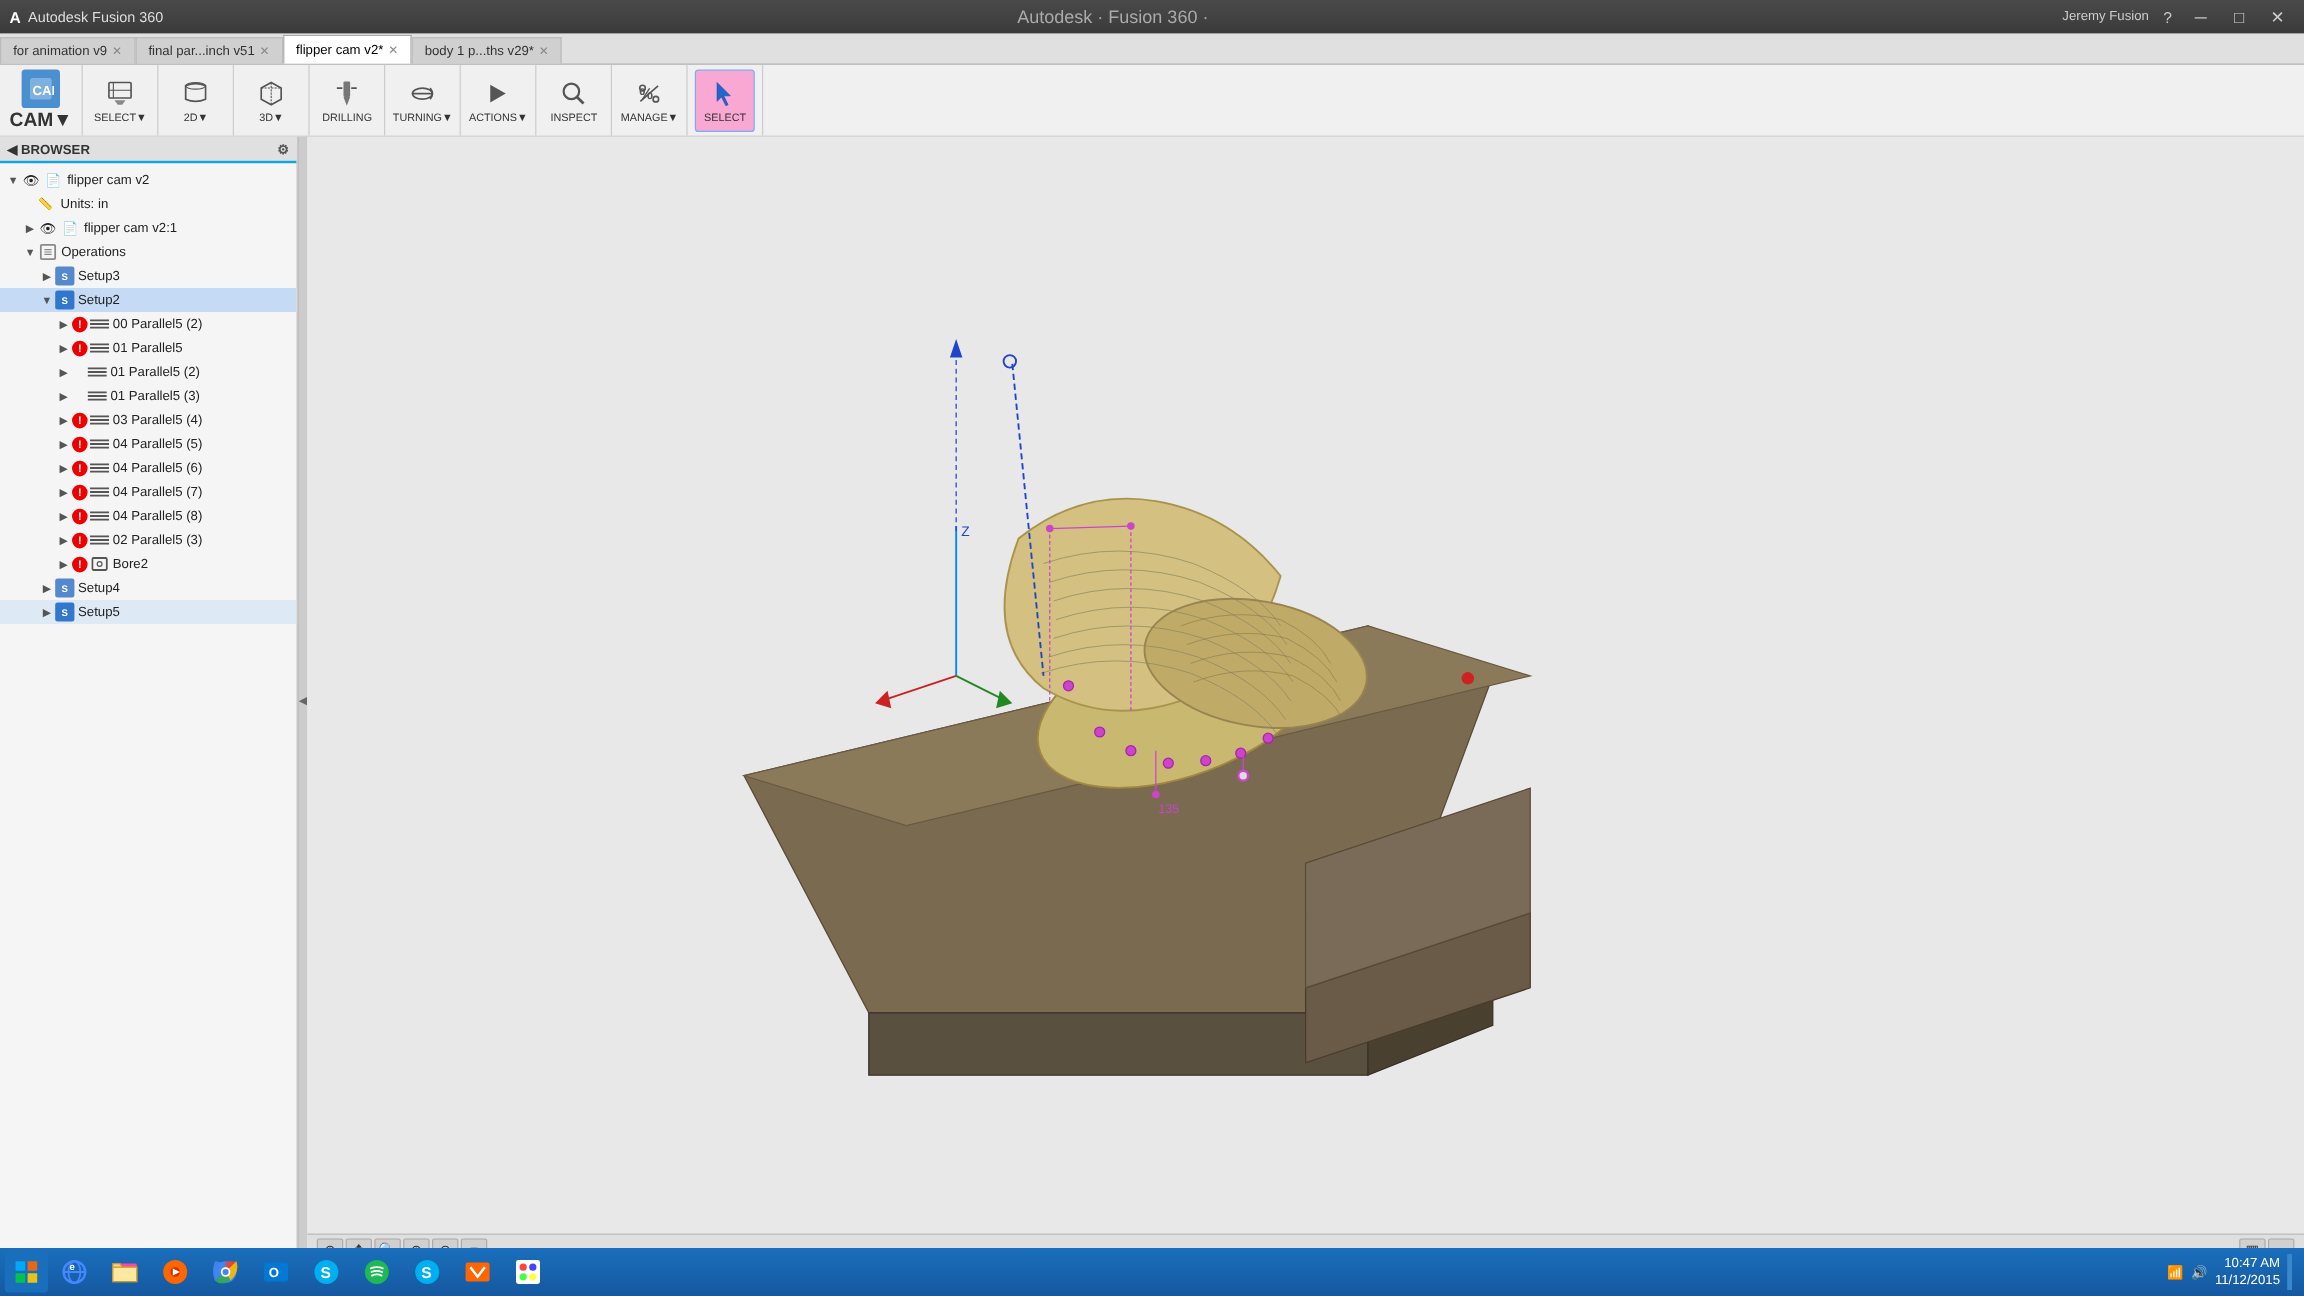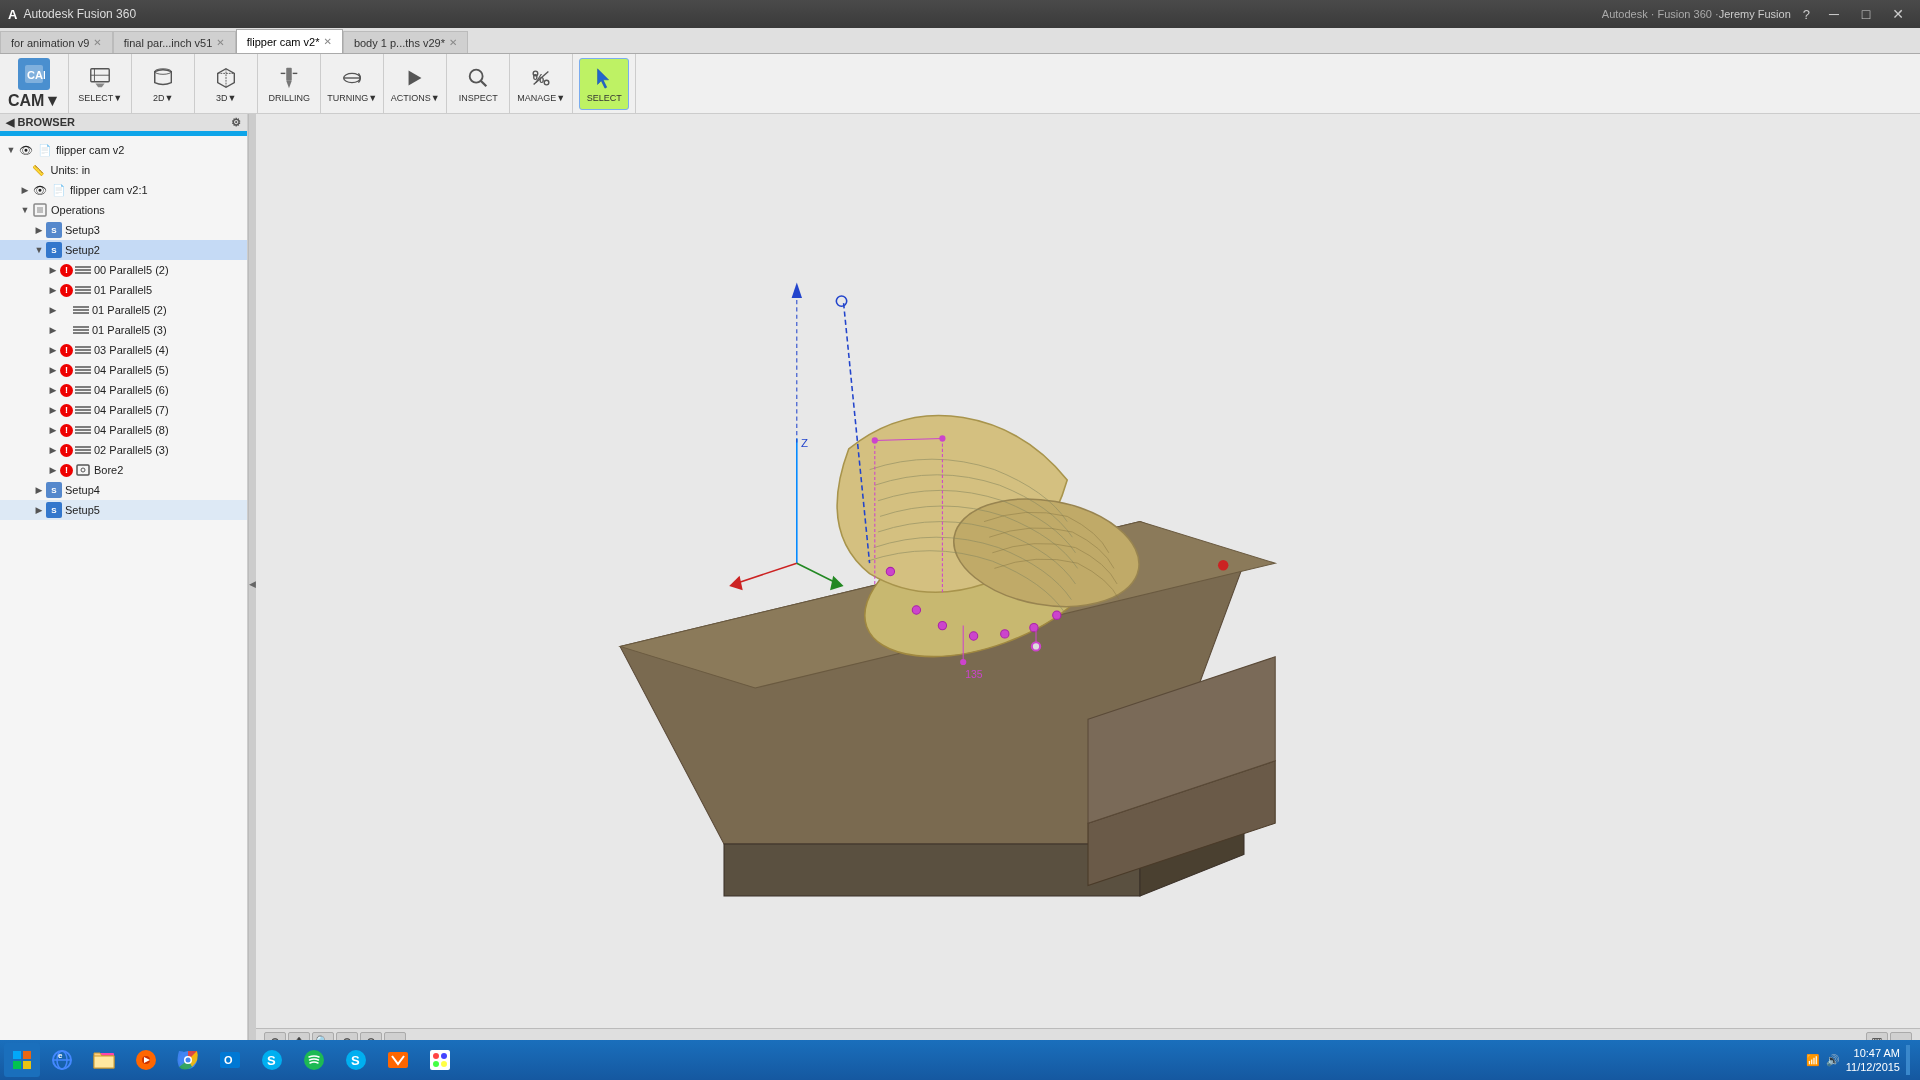--- a/index.html
+++ b/index.html
@@ -75,21 +75,21 @@
       align-items: center;
       justify-content: center;
       width: 50px;
       height: 52px;
       cursor: pointer;
       border-radius: 3px;
       gap: 2px;
       font-size: 10px;
       color: #333;
     }
-    .toolbar-btn.active { background: #bef264; border: 1px solid #7aacf0; }
+    .toolbar-btn.active { background: #f9a8d4; border: 1px solid #7aacf0; }
     .toolbar-btn svg { width: 24px; height: 24px; }
     .toolbar-btn-icon {
       width: 28px; height: 28px;
       display: flex; align-items: center; justify-content: center;
       font-size: 20px;
     }
     .toolbar-btn-label { font-size: 9px; text-align: center; line-height: 1.1; }
 
     
     #main-content {
@@ -102,21 +102,21 @@
       width: 248px;
       background: #f5f5f5;
       border-right: 1px solid #ccc;
       display: flex;
       flex-direction: column;
       flex-shrink: 0;
     }
     #browser-header {
       height: 22px;
       background: #e0e0e0;
-      border-bottom: 5px solid #0ea5e9;
+      border-bottom: 2px solid #0ea5e9;
       display: flex;
       align-items: center;
       padding: 0 6px;
       font-size: 11px;
       font-weight: bold;
       color: #333;
       justify-content: space-between;
     }
     #browser-tree {
       flex: 1;
@@ -256,21 +256,21 @@
     }
   </style>
 </head>
 <body>
 
 <div id="titlebar">
   <div id="titlebar-left">
     <span style="color:#fff;font-size:13px;font-weight:bold;">A</span>
     <span style="font-size:12px;color:#ddd;">Autodesk Fusion 360</span>
   </div>
-  <div style="flex:1;text-align:right;font-size:11px;color:#aaa;">Autodesk · Fusion 360 ·</div>
+  <div style="flex:1;text-align:center;font-size:15px;color:#aaa;">Autodesk · Fusion 360 ·</div>
   <div id="titlebar-right">
     <span style="color:#ccc;font-size:11px;margin-right:8px;">Jeremy Fusion</span>
     <span style="color:#ccc;font-size:13px;cursor:pointer;margin-right:6px;">?</span>
     <div class="title-btn">─</div>
     <div class="title-btn">□</div>
     <div class="title-btn close-btn">✕</div>
   </div>
 </div>
 
 <div id="tabbar">

